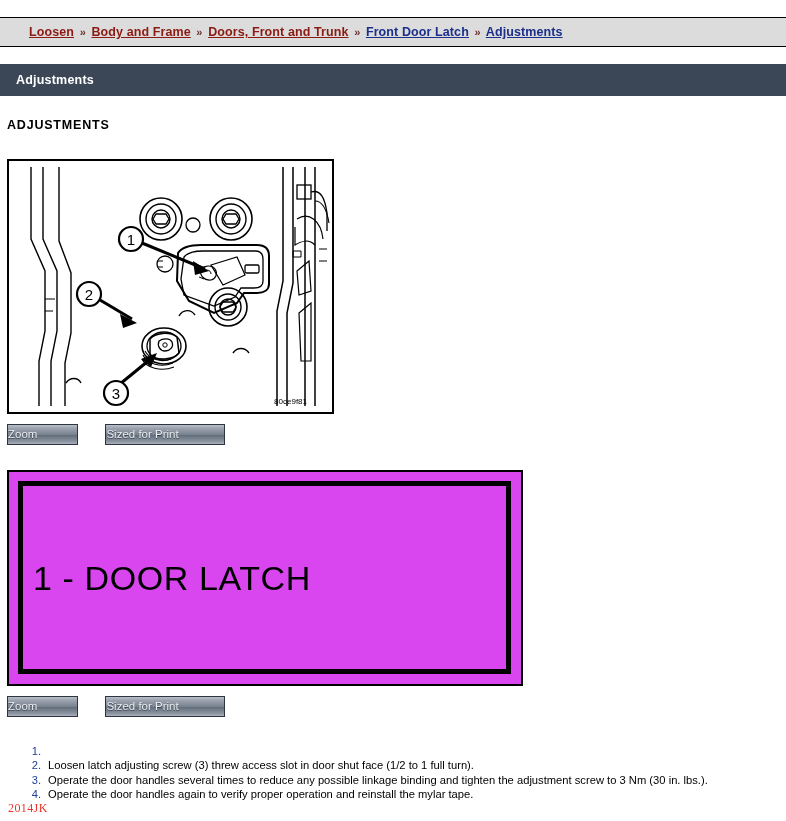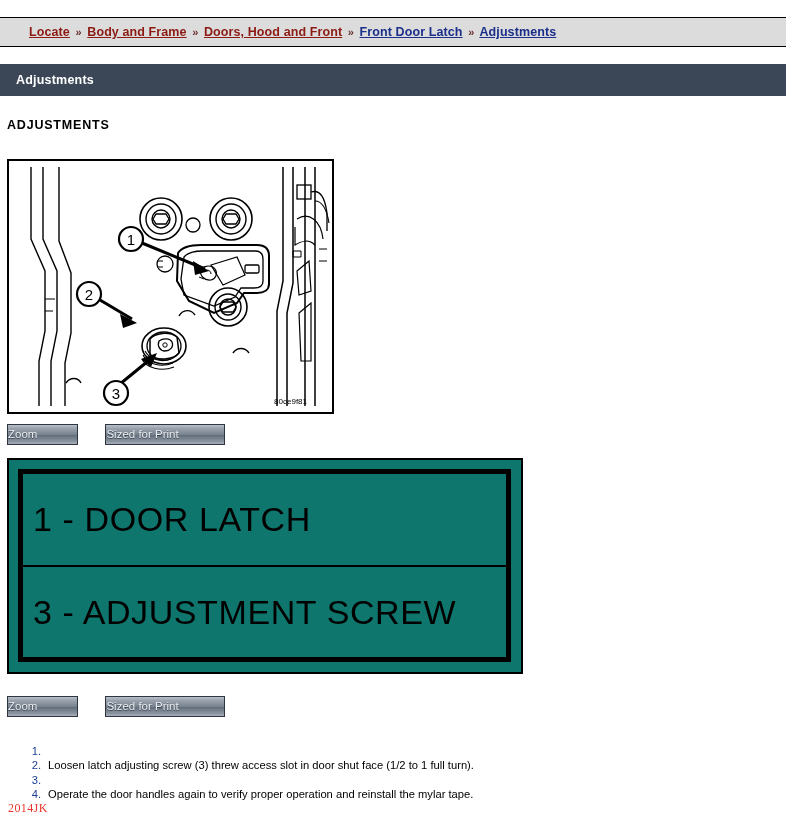--- a/index.html
+++ b/index.html
@@ -108,26 +108,26 @@
     text-shadow: 0 1px 0 rgba(0,0,0,0.45);
     vertical-align: top;
   }
   .btn-zoom { width: 71px; }
   .btn-print { width: 120px; margin-left: 23px; }
 
   
   .legend-outer {
     position: absolute;
     left: 7px;
-    top: 458px;
+    top: 470px;
     width: 516px;
     height: 216px;
     border: 2px solid #000000;
     box-sizing: border-box;
-    background: #0f766e;
+    background: #d946ef;
     padding: 9px 10px 10px 9px;
   }
   .legend-table {
     width: 100%;
     height: 100%;
     border: 5px solid #000000;
     box-sizing: border-box;
     display: flex;
     flex-direction: column;
   }
@@ -182,25 +182,25 @@
     font-size: 12px;
     color: #e8352b;
     letter-spacing: 0.4px;
   }
 </style>
 </head>
 <body>
 
 <div class="breadcrumb-bar">
   <div class="breadcrumb-inner">
-    <span class="bc-link bc-red">Locate</span>
+    <span class="bc-link bc-red">Loosen</span>
     <span class="bc-sep">»</span>
     <span class="bc-link bc-red">Body and Frame</span>
     <span class="bc-sep">»</span>
-    <span class="bc-link bc-red">Doors, Hood and Front</span>
+    <span class="bc-link bc-red">Doors, Front and Trunk</span>
     <span class="bc-sep">»</span>
     <span class="bc-link bc-blue">Front Door Latch</span>
     <span class="bc-sep">»</span>
     <span class="bc-link bc-blue">Adjustments</span>
   </div>
 </div>
 
 <div class="section-header">
   <span class="section-header-title">Adjustments</span>
 </div>
@@ -313,41 +313,39 @@
 <div class="button-row" style="top:424px;">
   <span class="btn btn-zoom">Zoom</span>
   <span class="btn btn-print">Sized for Print</span>
 </div>
 
 <div class="legend-outer">
   <div class="legend-table">
     <div class="legend-row">
       <span class="legend-text">1 - DOOR LATCH</span>
     </div>
-    <div class="legend-row">
-      <span class="legend-text">3 - ADJUSTMENT SCREW</span>
-    </div>
   </div>
 </div>
 
 <div class="button-row" style="top:696px;">
   <span class="btn btn-zoom">Zoom</span>
   <span class="btn btn-print">Sized for Print</span>
 </div>
 
 <div class="instructions">
   <div class="instr-item">
     <span class="instr-num">1.</span>
   </div>
   <div class="instr-item">
     <span class="instr-num">2.</span>
     <span class="instr-text">Loosen latch adjusting screw (3) threw access slot in door shut face (1/2 to 1 full turn).</span>
   </div>
   <div class="instr-item">
     <span class="instr-num">3.</span>
+    <span class="instr-text">Operate the door handles several times to reduce any possible linkage binding and tighten the adjustment screw to 3 Nm (30 in. lbs.).</span>
   </div>
   <div class="instr-item">
     <span class="instr-num">4.</span>
     <span class="instr-text">Operate the door handles again to verify proper operation and reinstall the mylar tape.</span>
   </div>
 </div>
 
 <div class="watermark">2014JK</div>
 
 </body></html>

